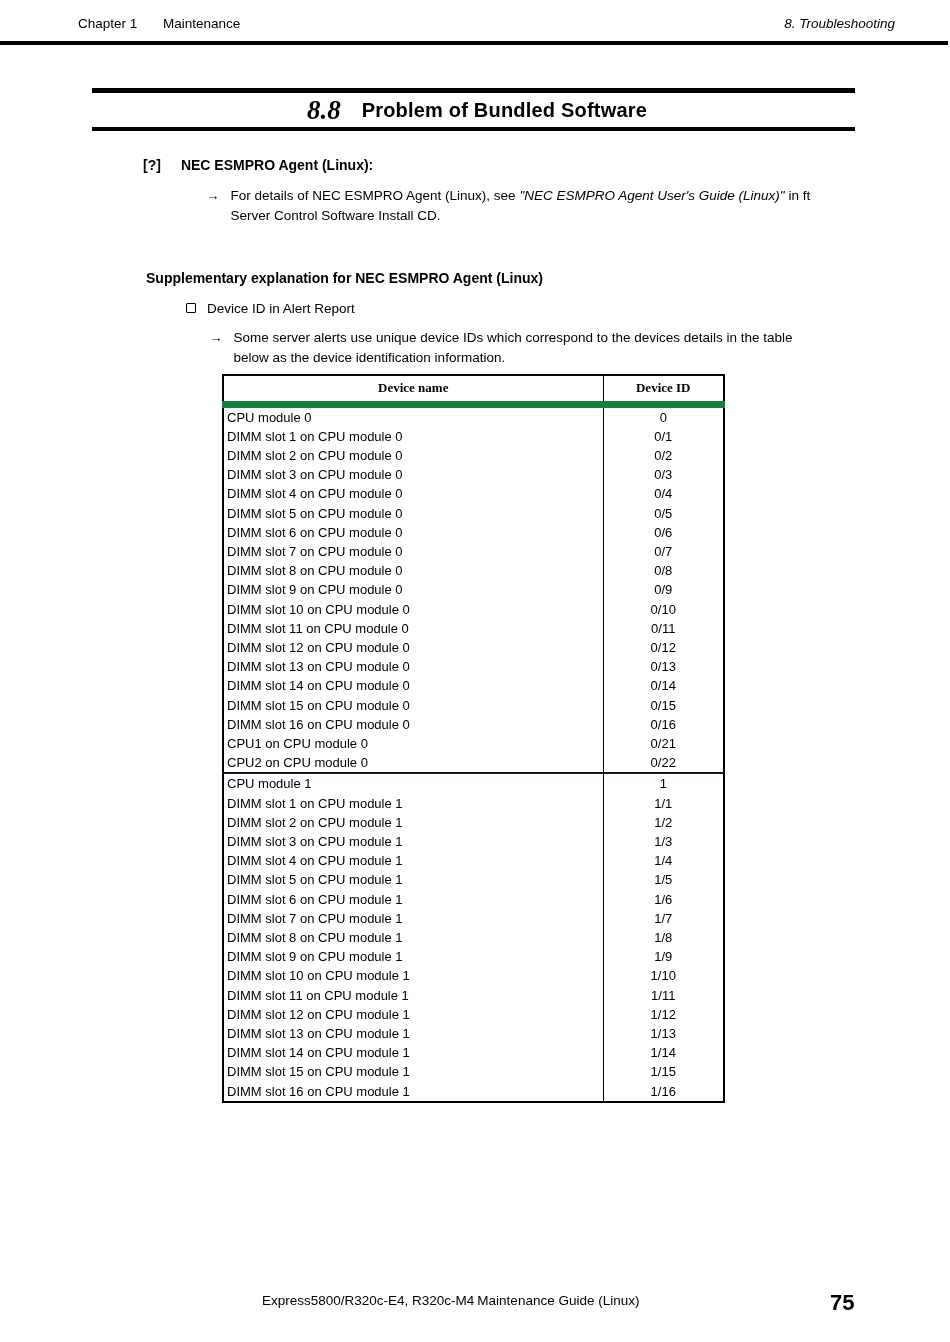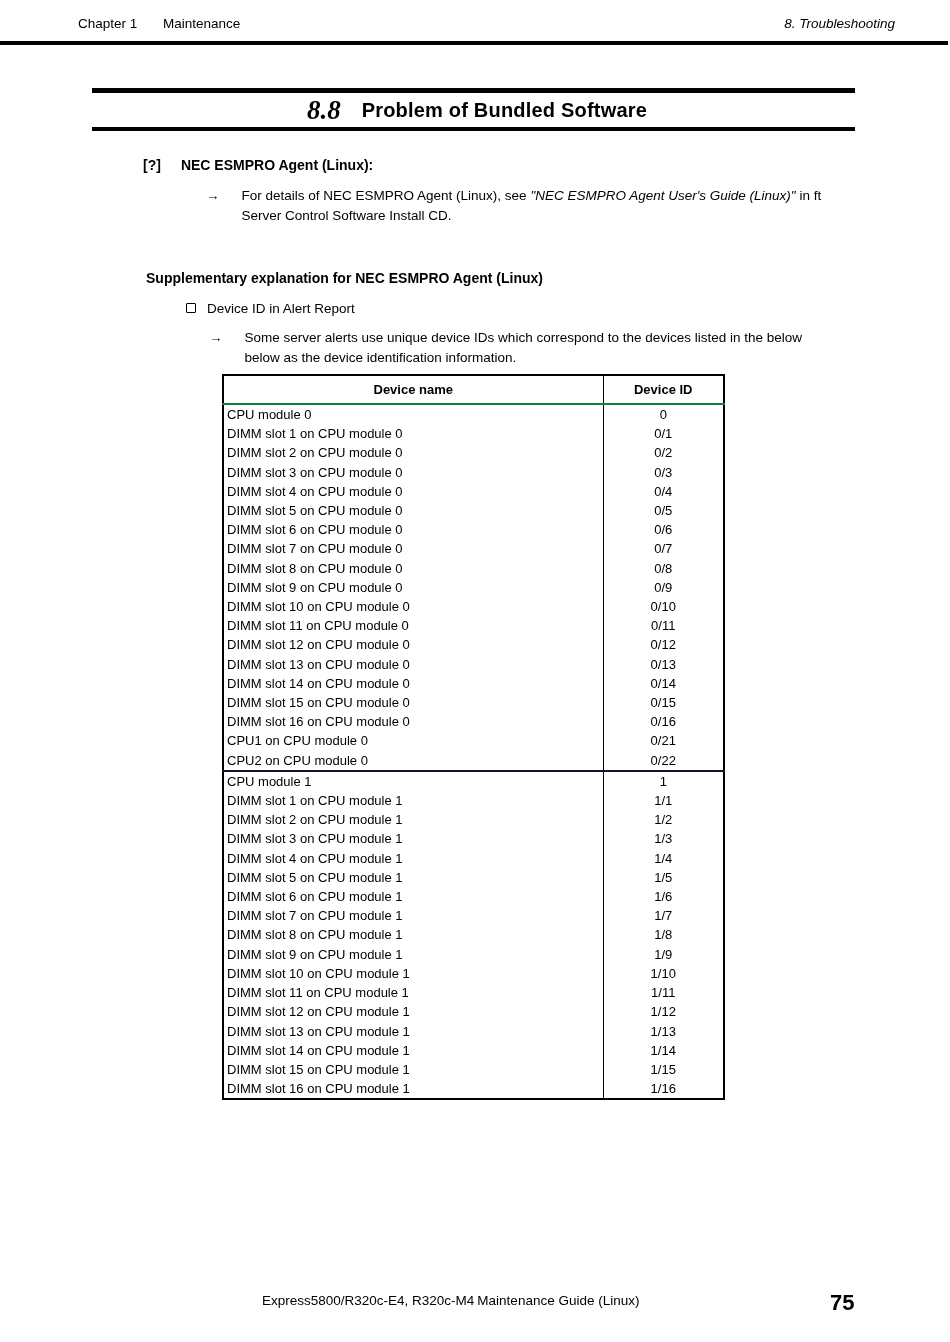--- a/index.html
+++ b/index.html
@@ -33,21 +33,21 @@
   .heading-title { font-size:20px; font-weight:bold; line-height:1; letter-spacing:0.2px; }
 
   
   .qa-line {
     position:absolute; top:157px; left:143px;
     display:flex; font-size:14px; font-weight:bold; white-space:nowrap;
   }
   .qa-q { margin-left:20px; }
   .answer { position:absolute; top:186px; left:206px; display:flex; font-size:13.5px; }
   .arrow { margin-right:11px; line-height:19.5px; }
-  .answer-lines .line { line-height:19.5px; white-space:nowrap;margin-left:11px; }
+  .answer-lines .line { line-height:19.5px; white-space:nowrap; }
   .it { font-style:italic; }
 
   
   .supp-title {
     position:absolute; top:270px; left:146px;
     font-size:14px; font-weight:bold; white-space:nowrap;
   }
   .bullet-line {
     position:absolute; top:301px; left:186px;
     display:flex; align-items:center; font-size:13.5px; white-space:nowrap;
@@ -60,21 +60,22 @@
 
   
   .device-table {
     position:absolute; top:374px; left:222px; width:501px;
     border-collapse:collapse; table-layout:fixed;
     border:2px solid #000;
   }
   .device-table th, .device-table td { font-size:13px; color:#000; }
   .device-table thead th {
     height:29px; font-weight:bold; text-align:center;
-    border-bottom:2px solid #15803d;
+    border-bottom:7px solid #15803d;
+    font-family:Liberation Serif, serif;
   }
   .col-name { width:380px; }
   .col-id { width:121px; }
   th.col-name, td.cell-name { border-right:1px solid #000; }
   .device-table td { height:19.2px; padding:0; line-height:19.2px; }
   td.cell-name { padding-left:3px; text-align:left; white-space:nowrap; overflow:hidden; }
   td.cell-id { text-align:center; }
   tbody.g1 { border-top:2px solid #0f172a; }
 
   
@@ -127,21 +128,21 @@
   <div class="supp-title">Supplementary explanation for NEC ESMPRO Agent (Linux)</div>
 
   <div class="bullet-line">
     <span class="checkbox"></span>
     <span>Device ID in Alert Report</span>
   </div>
 
   <div class="note">
     <span class="arrow">→</span>
     <div class="answer-lines">
-      <div class="line">Some server alerts use unique device IDs which correspond to the devices listed in the below</div>
+      <div class="line">Some server alerts use unique device IDs which correspond to the devices details in the table</div>
       <div class="line">below as the device identification information.</div>
     </div>
   </div>
 
   <table class="device-table">
     <thead>
       <tr>
         <th class="col-name">Device name</th>
         <th class="col-id">Device ID</th>
       </tr>

